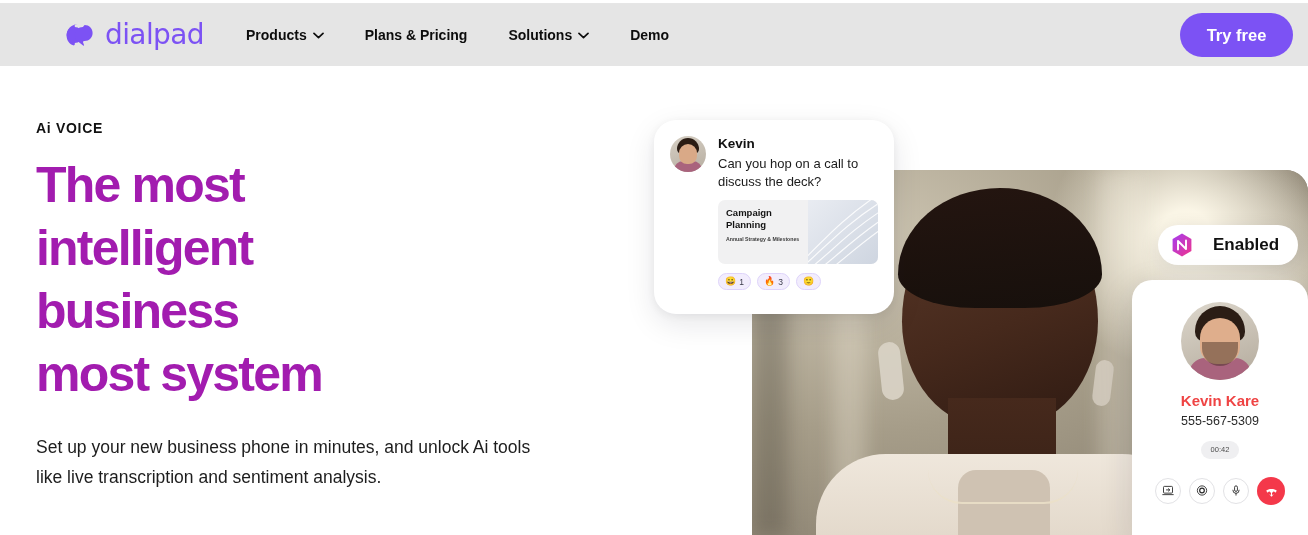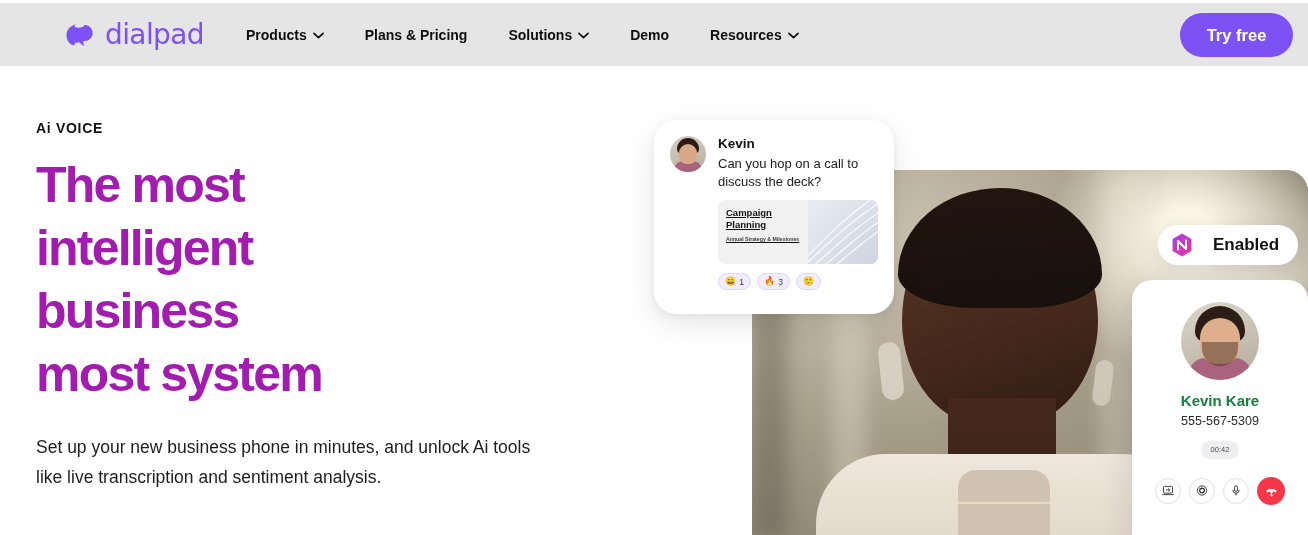--- a/index.html
+++ b/index.html
@@ -172,21 +172,21 @@
   .av-face { position:absolute; left:9px; top:8px; width:18px; height:20px;
              background:#d9a987; border-radius: 9px 9px 8px 8px; }
   .av-shirt{ position:absolute; left:4px; top:25px; width:28px; height:14px;
              background:#a9637d; border-radius: 9px 9px 0 0; }
   .chat-body { flex: 1 1 auto; min-width: 0; }
   .chat-name { font-size: 13.5px; font-weight: 700; color: #111; margin-bottom: 4px; }
   .chat-msg  { font-size: 13px; line-height: 18px; color: #1b1b1b; margin-bottom: 9px; }
 
   .attach {
     display: flex; width: 100%; height: 64px;
-    border-radius: 7px; overflow: hidden; background: #f1f1f2; text-decoration: underline;
+    border-radius: 7px; overflow: hidden; background: #f1f1f2;
   }
   .attach-txt { flex: 1 1 56%; padding: 7px 8px; }
   .attach-title { font-size: 9.5px; font-weight: 700; line-height: 12px; color:#141414; }
   .attach-sub   { font-size: 5.2px; font-weight: 700; line-height: 7px; color:#3b3b3b; margin-top: 5px; }
   .attach-img   { flex: 1 1 44%; position: relative; overflow:hidden;
                   background: linear-gradient(135deg,#e9ecf2 0%, #ced5e0 100%); }
   .attach-img svg { position:absolute; inset:0; width:100%; height:100%; }
 
   .reactions { display: flex; gap: 6px; margin-top: 9px; }
   .reaction {
@@ -224,21 +224,21 @@
     background: linear-gradient(160deg,#ddd7cc 0%, #b3aa9c 100%);
   }
   .ca-hair { position:absolute; left:14px; top:4px; width:50px; height:36px;
              background:#2b1d15; border-radius: 25px 25px 10px 10px; }
   .ca-face { position:absolute; left:19px; top:16px; width:40px; height:46px;
              background:#dfae8c; border-radius: 20px 20px 17px 17px; }
   .ca-beard{ position:absolute; left:21px; top:40px; width:36px; height:24px;
              background:rgba(60,40,28,0.45); border-radius: 0 0 18px 18px; }
   .ca-shirt{ position:absolute; left:8px; top:56px; width:62px; height:26px;
              background:#a9637d; border-radius: 16px 16px 0 0; }
-  .call-name  { font-size: 15px; font-weight: 700; color: #15803d; margin-bottom: 5px; }
+  .call-name  { font-size: 15px; font-weight: 700; color: #ef4444; margin-bottom: 5px; }
   .call-phone { font-size: 12.5px; color: #2a2a2a; margin-bottom: 10px; }
   .call-timer {
     display: inline-block; background: #efeff1; color: #4a4a4a;
     font-size: 7.5px; line-height: 1; padding: 5px 10px; border-radius: 9px;
     margin-bottom: 18px;
   }
   .call-controls { display: flex; align-items: center; justify-content: center; gap: 8px; }
   .ctrl {
     width: 26px; height: 26px; border-radius: 50%;
     border: 1px solid #e2e2e5; background: #fff;
@@ -287,26 +287,20 @@
       <span>Solutions</span>
       <svg class="chev" viewBox="0 0 11 7">
         <path d="M1 1.4 L5.5 5.6 L10 1.4" fill="none" stroke="#0d0d0d" stroke-width="1.7" stroke-linecap="round" stroke-linejoin="round"></path>
       </svg>
     </div>
 
     <div class="nav-item">
       <span>Demo</span>
     </div>
 
-    <div class="nav-item">
-      <span>Resources</span>
-      <svg class="chev" viewBox="0 0 11 7">
-        <path d="M1 1.4 L5.5 5.6 L10 1.4" fill="none" stroke="#0d0d0d" stroke-width="1.7" stroke-linecap="round" stroke-linejoin="round"></path>
-      </svg>
-    </div>
 
   </nav>
 
   <div class="cta-wrap">
     <button class="btn-try">Try free</button>
   </div>
 </header>
 
 <section class="hero-left">
   <div class="eyebrow">Ai VOICE</div>

